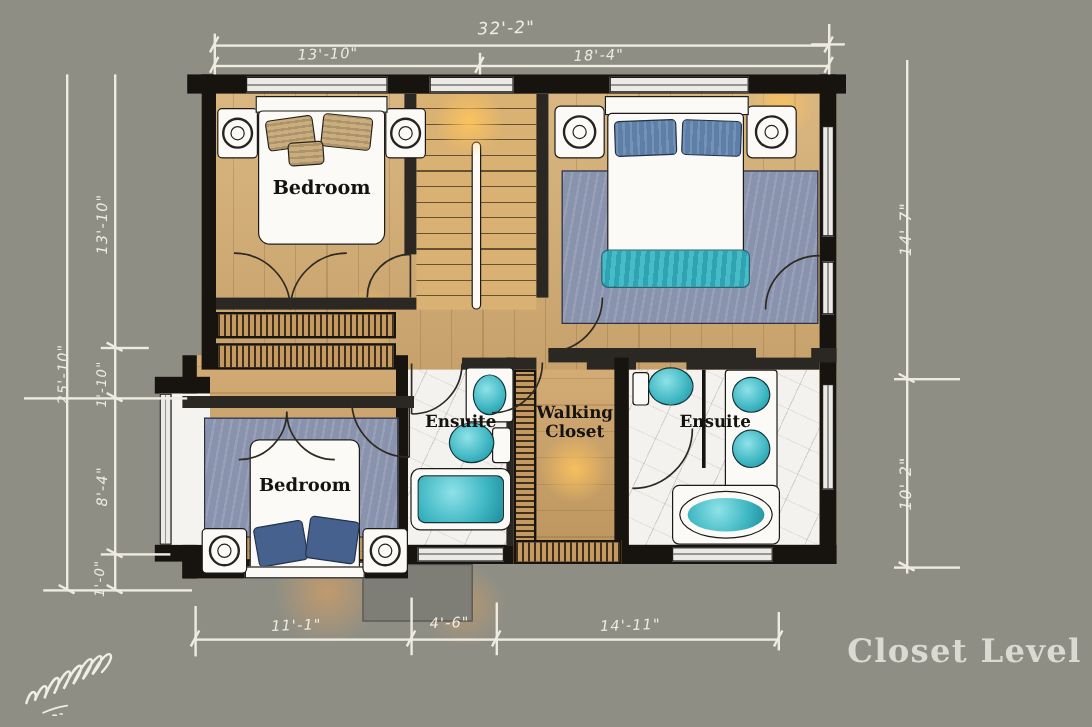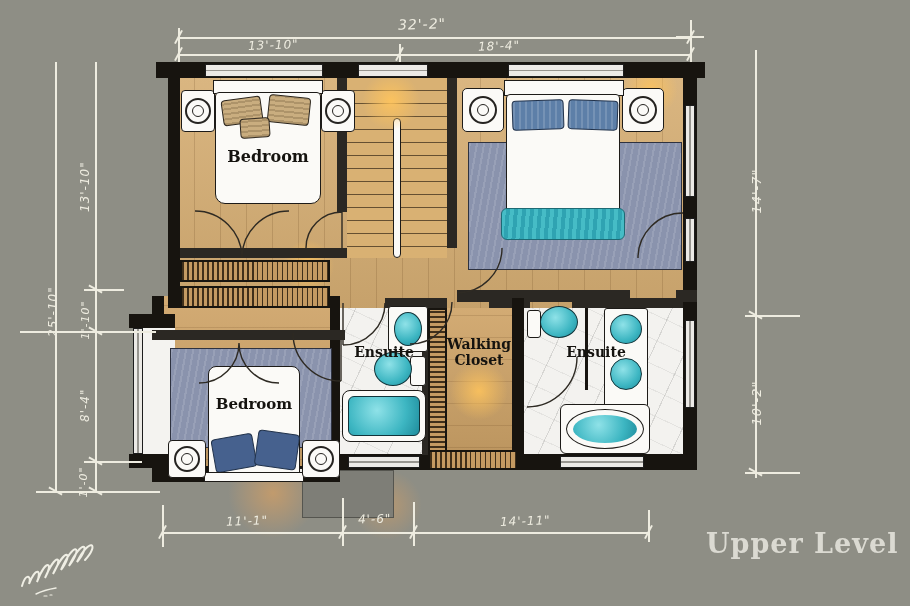--- a/index.html
+++ b/index.html
@@ -239,21 +239,21 @@
   <div class="abs dline" style="left:413px;top:502px;width:1.6px;height:44px;"></div>
   <div class="abs dline" style="left:648px;top:510px;width:1.6px;height:32px;"></div>
   <div class="abs tick" style="left:155px;top:531px;"></div>
   <div class="abs tick" style="left:335px;top:531px;"></div>
   <div class="abs tick" style="left:406px;top:531px;"></div>
   <div class="abs tick" style="left:641px;top:531px;"></div>
   <div class="abs dim" style="left:226px;top:514px;transform:rotate(-2deg);">11'-1"</div>
   <div class="abs dim" style="left:358px;top:512px;transform:rotate(-2deg);">4'-6"</div>
   <div class="abs dim" style="left:500px;top:514px;transform:rotate(-2deg);">14'-11"</div>
 
-  <div class="abs title" style="left:706px;top:528px;">Upper Level</div>
+  <div class="abs title" style="left:706px;top:528px;">Closet Level</div>
 
   <svg class="abs" style="left:14px;top:520px;" width="120" height="82" viewBox="0 0 120 82">
     <g fill="none" stroke="#efeee4" stroke-width="2" stroke-linecap="round">
       <path d="M8,66 C12,52 18,56 15,64 C22,46 28,50 23,62 C32,38 40,42 31,58 C42,32 50,36 39,54 C52,26 60,32 47,50 C60,20 70,26 55,46 C68,18 78,24 63,42 C76,16 86,24 71,40"></path>
       <path d="M22,74 q8,-4 20,-6" stroke-width="1.4"></path>
       <path d="M30,76 l3,0 M36,75 l2,0" stroke-width="1.2"></path>
     </g>
   </svg>
 
 </div>

